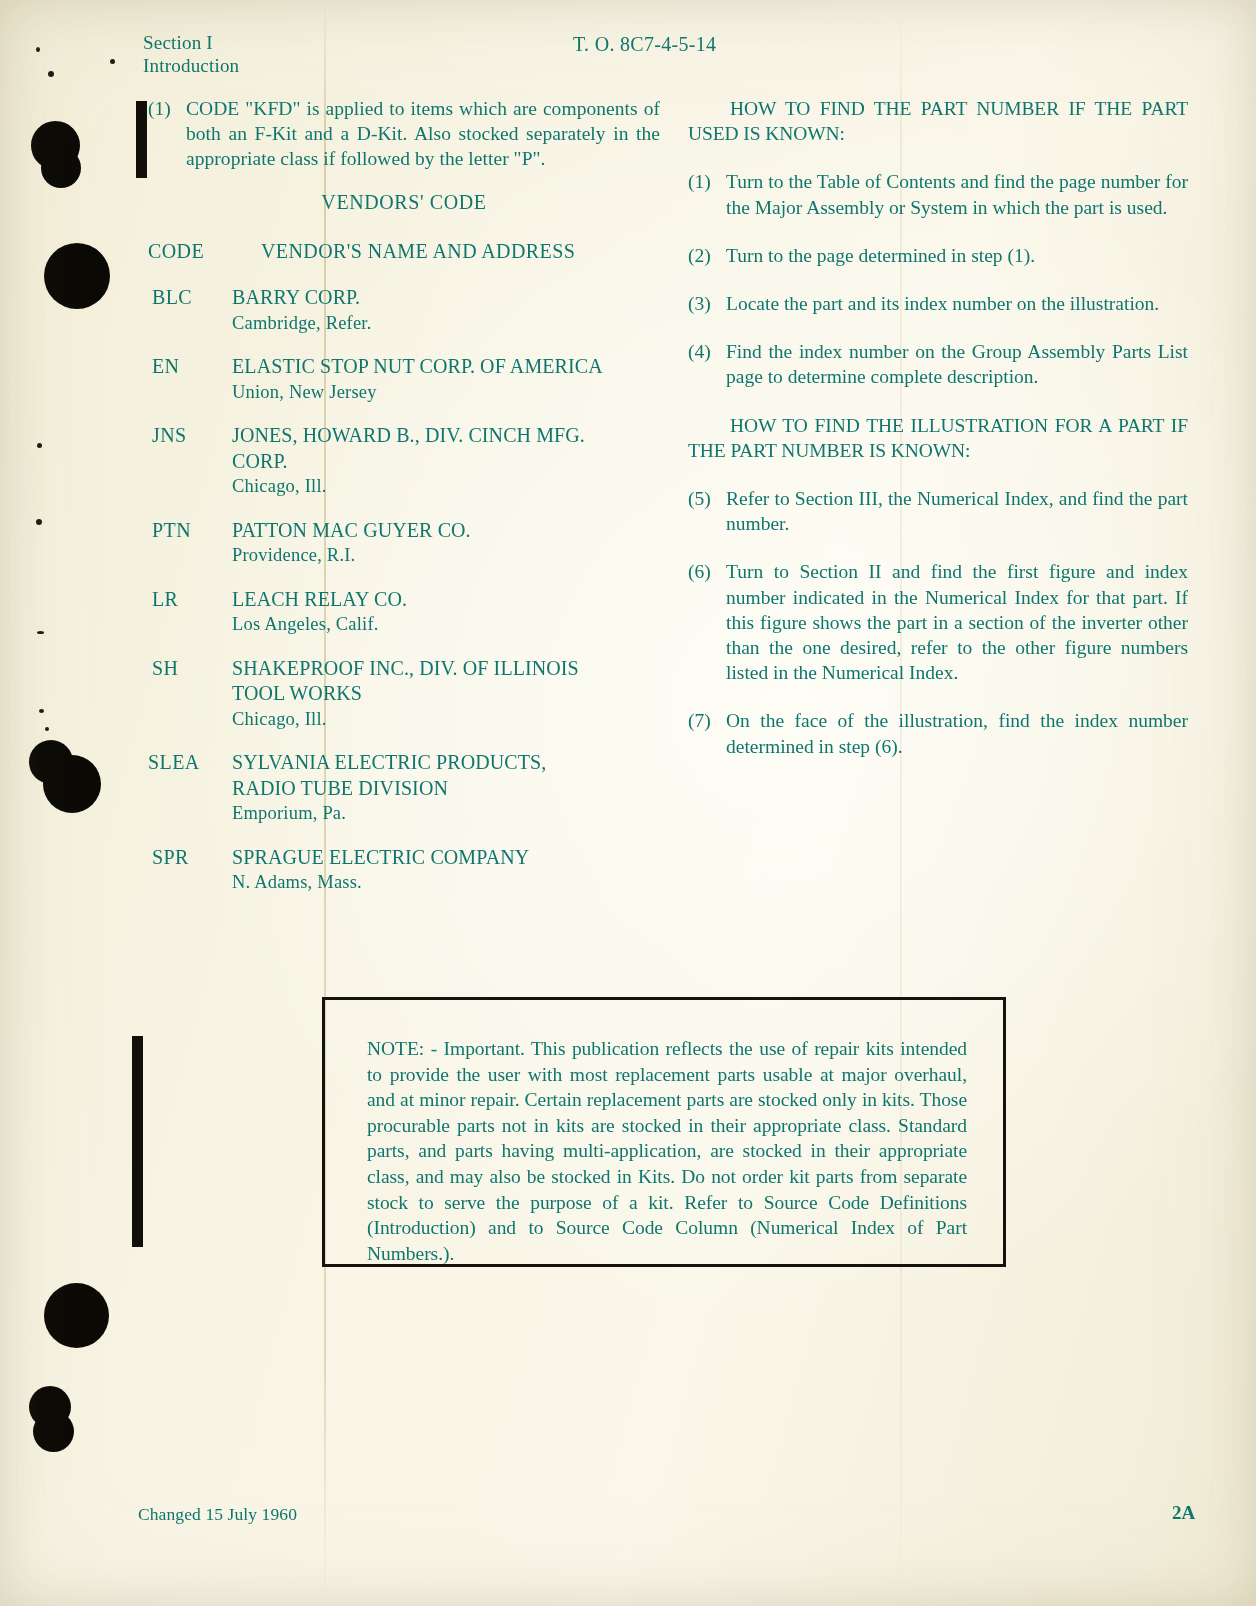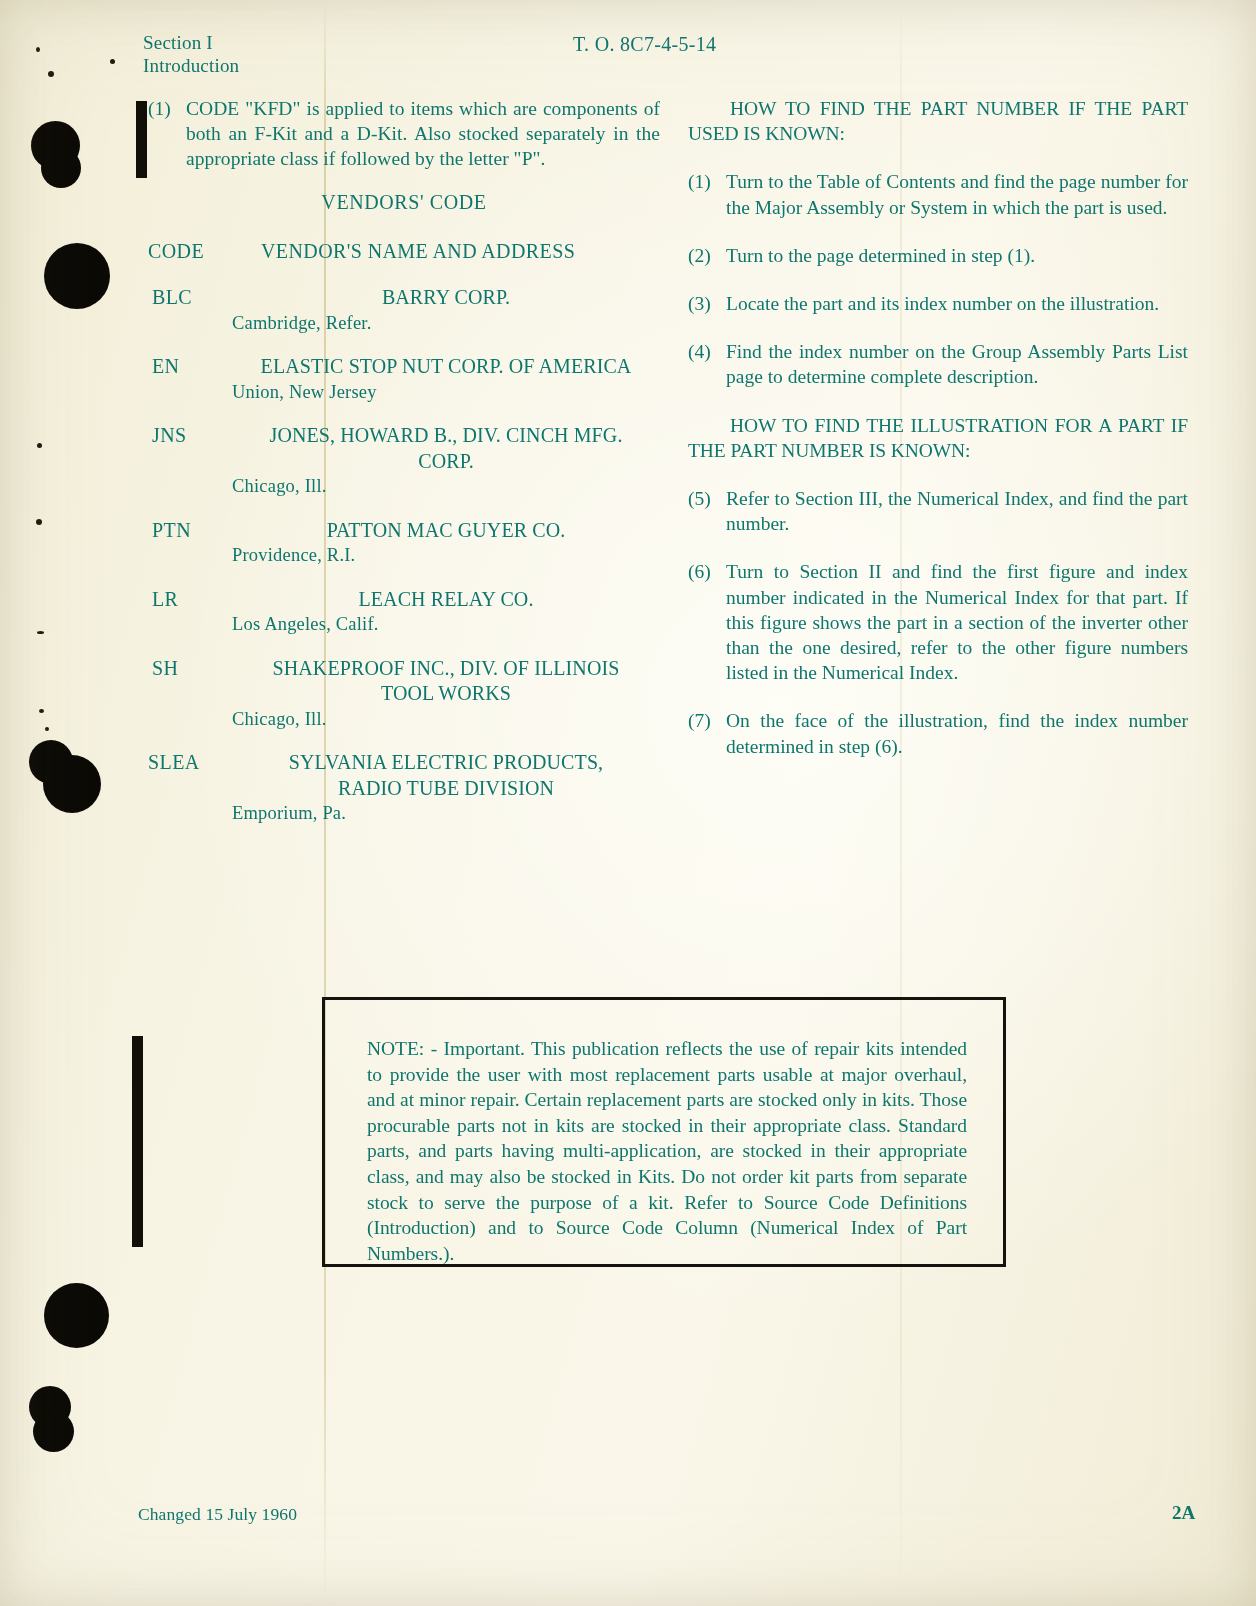--- a/index.html
+++ b/index.html
@@ -140,21 +140,21 @@
     padding-left: 4px;
     box-sizing: border-box;
   }
   .vendor-code.wide { padding-left: 0; }
   .vendor-body {
     flex: 1;
     font-size: 20px;
     line-height: 25.5px;
     letter-spacing: 0.1px;
   }
-  .vendor-body .vname { display: block; white-space: nowrap; text-align: center; }
+  .vendor-body .vname { display: block; white-space: nowrap; }
   .vendor-body .vcity {
     display: block;
     font-size: 18.5px;
     letter-spacing: 0.2px;
   }
 
   
   .note-box {
     position: absolute;
     left: 322px;
@@ -297,20 +297,27 @@
 
       <div class="vendor-row">
         <div class="vendor-code wide">SLEA</div>
         <div class="vendor-body">
           <span class="vname">SYLVANIA ELECTRIC PRODUCTS,</span>
           <span class="vname">RADIO TUBE DIVISION</span>
           <span class="vcity">Emporium, Pa.</span>
         </div>
       </div>
 
+      <div class="vendor-row">
+        <div class="vendor-code">SPR</div>
+        <div class="vendor-body">
+          <span class="vname">SPRAGUE ELECTRIC COMPANY</span>
+          <span class="vcity">N. Adams, Mass.</span>
+        </div>
+      </div>
 
     </div>
 
     <div class="col-right">
 
       <div class="heading-para">HOW TO FIND THE PART NUMBER IF THE PART USED IS KNOWN:</div>
 
       <div class="para-r numbered">
         <span class="num">(1)</span>
         <span>Turn to the Table of Contents and find the page number for the Major Assembly or System in which the part is used.</span>

